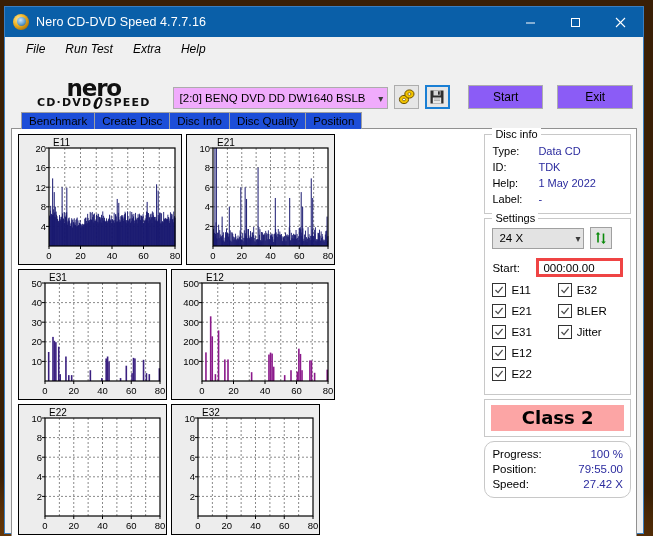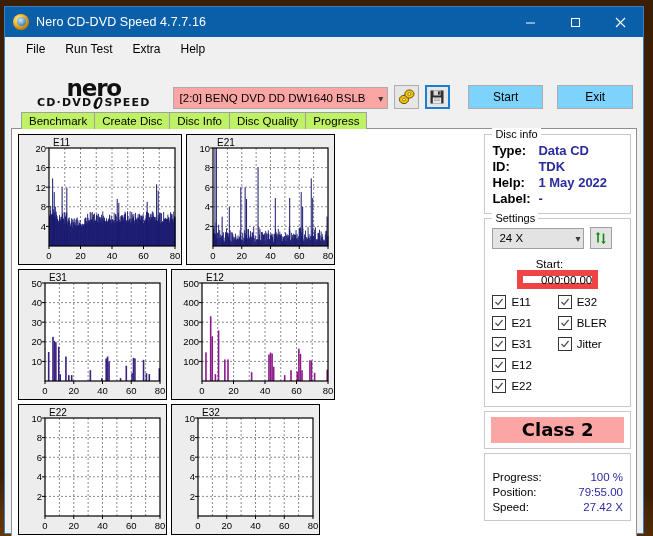--- a/index.html
+++ b/index.html
@@ -43,21 +43,21 @@
     width:45px;height:30px;display:flex;align-items:center;justify-content:center;
     color:#fff;font-size:13px;line-height:1;
   }
   .win-btn svg{display:block;}
   
   .menubar{
     height:24px;background:#f0f0f0;display:flex;align-items:center;
     padding-left:12px;flex:0 0 auto;border-bottom:0;
   }
   .menu-item{
-    font-size:12px;color:#000;padding:3px 9px;margin-right:2px;
+    font-size:12px;color:#000;padding:3px 9px;margin-right:2px;font-style:italic;
   }
   
   .toolbar{
     height:48px;display:flex;align-items:flex-end;flex:0 0 auto;
     background:#f0f0f0;padding:0 10px;box-sizing:border-box;
   }
   .nero-logo{
     width:150px;display:flex;flex-direction:column;align-items:center;
     justify-content:center;margin-left:8px;margin-right:8px;user-select:none;
   }
@@ -77,46 +77,46 @@
     background:#111;
     border-radius:50% / 45%;
     transform:skewX(-16deg);
     position:relative;
   }
   .nero-slash::after{
     content:"";position:absolute;left:2.5px;top:2px;width:3px;height:8px;
     background:#fff;border-radius:50%;
   }
   .drive-select{
-    width:228px;height:22px;background:#fca5a5;border:1px solid #acacac;
+    width:228px;height:22px;background:#f0abfc;border:1px solid #acacac;
     display:flex;align-items:center;font-size:11.5px;color:#000;
     padding:0 4px 0 6px;box-sizing:border-box;
   }
   .drive-select .dv{flex:1 1 auto;white-space:nowrap;overflow:hidden;}
   .chev{color:#3b3b3b;font-size:10px;padding-left:4px;}
   .tb-btn{
     width:26px;height:24px;margin-left:6px;border:1px solid #adadad;background:#e6e6e6;
     display:flex;align-items:center;justify-content:center;box-sizing:border-box;
   }
   .tb-btn.focused{border:2px solid #1a7fd4;}
   .btn{
-    height:24px;border:1px solid #adadad;background:#7dd3fc;
+    height:24px;border:1px solid #adadad;background:#8b5cf6;
     font-size:12px;color:#000;display:flex;align-items:center;justify-content:center;
     box-sizing:border-box;
   }
   #start-button{width:80px;margin-left:18px;}
   #exit-button{width:80px;margin-left:14px;}
   
   .tabstrip{
     display:flex;align-items:flex-end;height:20px;padding-left:16px;
     flex:0 0 auto;position:relative;z-index:2;
   }
   .tab{
     height:17px;padding:0 7px;font-size:11.5px;color:#000;
-    border:1px solid #a0a0a0;border-bottom:none;background:#bef264;
+    border:1px solid #a0a0a0;border-bottom:none;background:#1d4ed8;
     display:flex;align-items:center;margin-right:-1px;
     box-sizing:border-box;
   }
   .tab.active{
     height:20px;background:#ffffff;border-color:#919191;position:relative;z-index:3;
   }
   
   .content{
     flex:1 1 auto;background:#ffffff;border:1px solid #919191;
     margin:0 6px 6px 6px;box-sizing:border-box;
@@ -140,58 +140,58 @@
     display:flex;flex-direction:column;gap:4px;
   }
   .group{
     border:1px solid #c8c8c8;box-sizing:border-box;position:relative;
     padding:8px 7px 6px 7px;background:#fff;
   }
   .group-title{
     position:absolute;top:-7px;left:7px;background:#fff;padding:0 3px;
     font-size:11px;color:#000;
   }
-  .kv{display:flex;font-size:13px;line-height:16px;font-weight:bold;}
+  .kv{display:flex;font-size:11px;line-height:16px;}
   .kv .k{width:46px;color:#000;flex:0 0 auto;}
   .kv .v{color:#2b2b9e;}
   .speed-row{display:flex;align-items:center;gap:6px;margin-bottom:9px;}
   .speed-select{
     width:92px;height:21px;background:#e3e3e3;border:1px solid #a0a0a0;
     display:flex;align-items:center;padding:0 3px 0 6px;box-sizing:border-box;
     font-size:11.5px;color:#000;
   }
   .speed-select .dv{flex:1 1 auto;}
   .refresh-btn{
     width:22px;height:22px;border:1px solid #a0a0a0;background:#e3e3e3;
     display:flex;align-items:center;justify-content:center;box-sizing:border-box;
   }
-  .field-row{display:flex;align-items:center;margin-bottom:6px;flex-direction:column;}
+  .field-row{display:flex;align-items:center;margin-bottom:6px;}
   .field-row .lbl{width:44px;font-size:11.5px;color:#000;}
   .field-box{
-    flex:1 1 auto;height:19px;border:6px solid #ef4444;background:#fff;
-    font-size:11.5px;color:#000;display:flex;align-items:center;padding-left:18px;
+    flex:1 1 auto;height:19px;border:3px solid #ef4444;background:#fff;
+    font-size:11.5px;color:#000;display:flex;align-items:center;padding-left:4px;
     box-sizing:border-box;
   }
   .cbgrid{display:flex;flex-wrap:wrap;margin-top:2px;}
   .cb{
     width:50%;display:flex;align-items:center;gap:5px;
     font-size:11.5px;color:#000;margin-bottom:7px;
   }
   .cb .box{
     width:12px;height:12px;border:1px solid #333;background:#fff;
     display:flex;align-items:center;justify-content:center;flex:0 0 auto;
   }
   .cb .box svg{display:block;}
   .class-group{padding:5px 6px;}
   .class-badge{
     background:#fca5a5;color:#000;font-size:18px;font-weight:bold;
     text-align:center;line-height:26px;height:26px;
     font-family:"DejaVu Sans", sans-serif;
   }
-  .stats{padding:16px 7px 5px 7px;}
+  .stats{padding:5px 7px 5px 7px;border-radius:10px;}
   .stat{display:flex;font-size:11.5px;line-height:15px;}
   .stat .k{flex:1 1 auto;color:#000;}
   .stat .v{color:#2b2b9e;}
 </style>
 </head>
 <body>
 
 <div class="desktop"></div>
 
 <div class="window">
@@ -263,21 +263,21 @@
 
     <div class="btn" id="start-button">Start</div>
     <div class="btn" id="exit-button">Exit</div>
   </div>
 
   <div class="tabstrip">
     <div class="tab">Benchmark</div>
     <div class="tab">Create Disc</div>
     <div class="tab">Disc Info</div>
     <div class="tab">Disc Quality</div>
-    <div class="tab">Progress</div>
+    <div class="tab">Position</div>
   </div>
 
   <div class="content">
 
     <div class="charts">
       <div class="chart-box w1">
           <svg width="162" height="129">
             <rect x="0" y="0" width="162" height="129" fill="#ededed"></rect>
             <rect x="30" y="13" width="126" height="98" fill="#ffffff"></rect>
             <line x1="45.75" y1="13" x2="45.75" y2="111" stroke="#8a8a8a" stroke-width="1" stroke-dasharray="2,2"></line>

